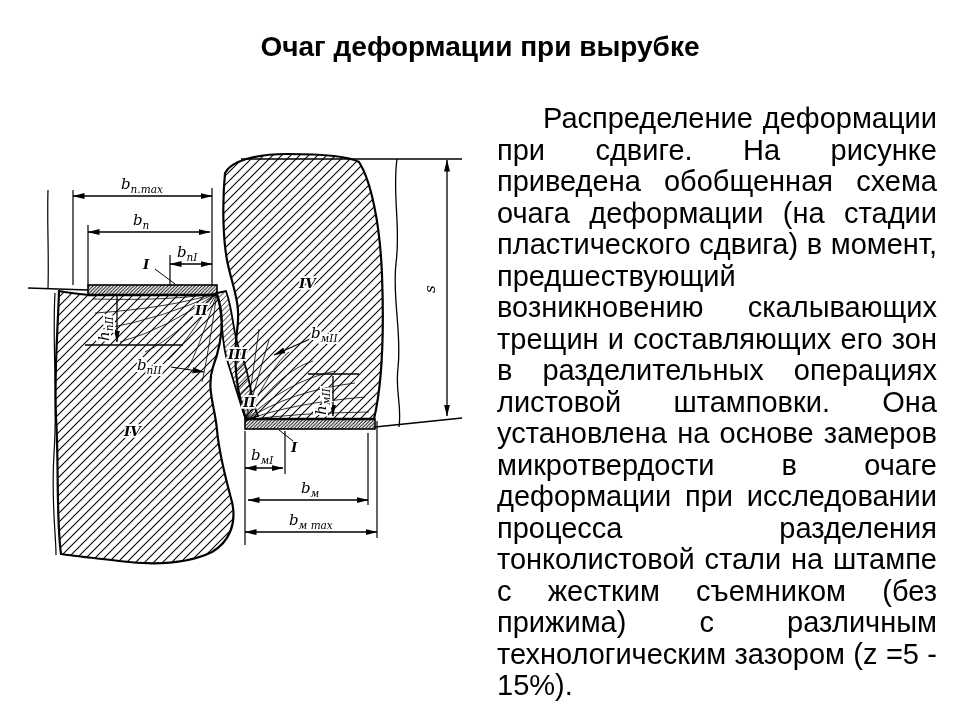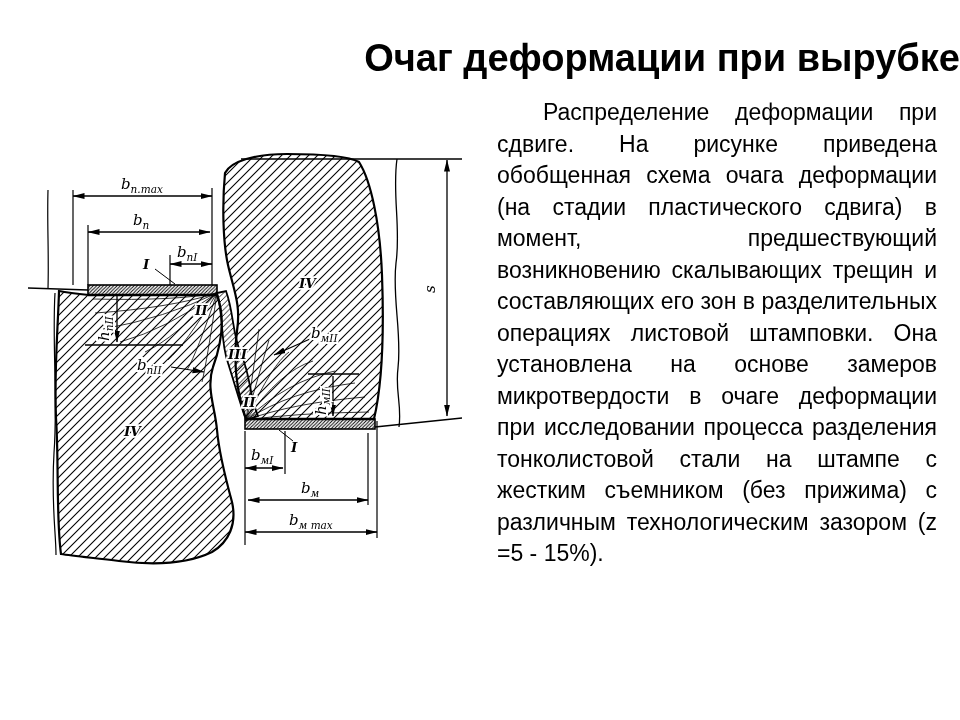--- a/index.html
+++ b/index.html
@@ -3,26 +3,26 @@
 <meta charset="utf-8">
 <style>
   html,body{margin:0;padding:0;}
   body{
     width:960px;height:720px;position:relative;overflow:hidden;
     background:#ffffff;color:#000;
     font-family:"Liberation Sans", sans-serif;
   }
   .slide-title{
     position:absolute;top:12px;left:0;width:960px;
-    text-align:right;font-size:38px;font-weight:bold;color:#000;
+    text-align:center;font-size:28px;font-weight:bold;color:#000;
     letter-spacing:0px;
   }
   .body-text{
     position:absolute;left:497px;top:74px;width:440px;
-    font-size:23px;line-height:31.5px;color:#000;
+    font-size:29px;line-height:31.5px;color:#000;
     text-align:justify;text-indent:46px;
   }
   .diagram-wrap{
     position:absolute;left:25px;top:133px;width:465px;height:500px;text-align:center;
   }
   svg text{ fill:#000; }
   .dimlab{ font:italic 15px "DejaVu Serif", serif; }
   .dimsub{ font:italic 10.5px "DejaVu Serif", serif; }
   .roman{ font:italic bold 13.5px "DejaVu Serif", serif; paint-order:stroke; stroke:#fff; stroke-width:3.5px; }
   .halo{ paint-order:stroke; stroke:#fff; stroke-width:4px; }

